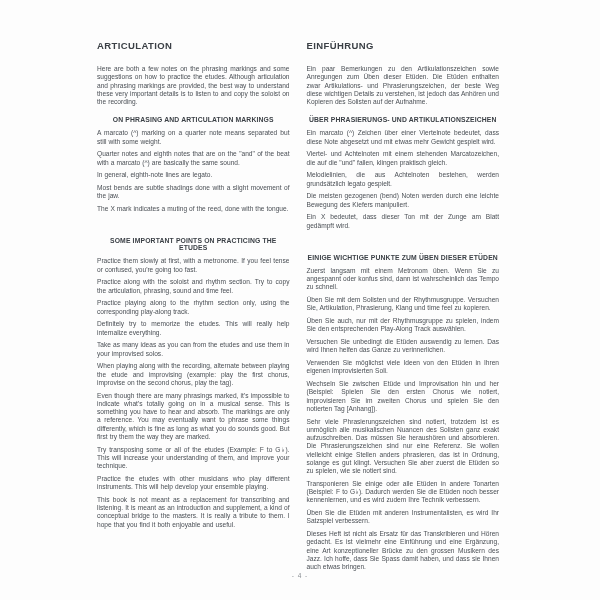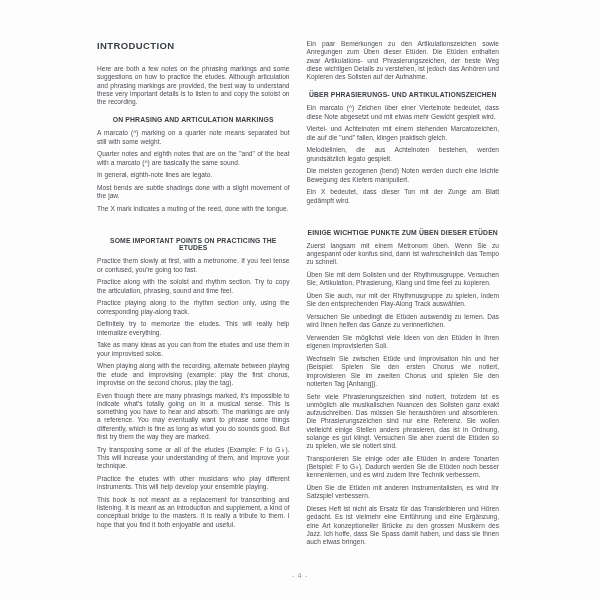--- a/index.html
+++ b/index.html
@@ -65,21 +65,21 @@
     letter-spacing: 1px;
   }
 </style>
 </head>
 <body>
 
 <div class="page">
   <div class="columns">
 
     <div class="col">
-      <h1 class="col-title">INTRODUCTION</h1>
+      <h1 class="col-title">ARTICULATION</h1>
       <div>
           <p class="para">Here are both a few notes on the phrasing markings and some suggestions on how to practice the etudes. Although articulation and phrasing markings are provided, the best way to understand these very important details is to listen to and copy the soloist on the recording.</p>
         </div>
       <h2 class="sec-head">ON PHRASING AND ARTICULATION MARKINGS</h2>
       <div>
           <p class="para">A marcato (^) marking on a quarter note means separated but still with some weight.</p>
           <p class="para">Quarter notes and eighth notes that are on the "and" of the beat with a marcato (^) are basically the same sound.</p>
           <p class="para">In general, eighth-note lines are legato.</p>
           <p class="para">Most bends are subtle shadings done with a slight movement of the jaw.</p>
           <p class="para">The X mark indicates a muting of the reed, done with the tongue.</p>
@@ -93,20 +93,21 @@
           <p class="para">Take as many ideas as you can from the etudes and use them in your improvised solos.</p>
           <p class="para">When playing along with the recording, alternate between playing the etude and improvising (example: play the first chorus, improvise on the second chorus, play the tag).</p>
           <p class="para">Even though there are many phrasings marked, it's impossible to indicate what's totally going on in a musical sense. This is something you have to hear and absorb. The markings are only a reference. You may eventually want to phrase some things differently, which is fine as long as what you do sounds good. But first try them the way they are marked.</p>
           <p class="para">Try transposing some or all of the etudes (Example: F to G♭). This will increase your understanding of them, and improve your technique.</p>
           <p class="para">Practice the etudes with other musicians who play different instruments. This will help develop your ensemble playing.</p>
           <p class="para">This book is not meant as a replacement for transcribing and listening. It is meant as an introduction and supplement, a kind of conceptual bridge to the masters. It is really a tribute to them. I hope that you find it both enjoyable and useful.</p>
         </div>
     </div>
 
     <div class="col">
+      <h1 class="col-title">EINFÜHRUNG</h1>
       <div>
           <p class="para">Ein paar Bemerkungen zu den Artikulationszeichen sowie Anregungen zum Üben dieser Etüden. Die Etüden enthalten zwar Artikulations- und Phrasierungszeichen, der beste Weg diese wichtigen Details zu verstehen, ist jedoch das Anhören und Kopieren des Solisten auf der Aufnahme.</p>
         </div>
       <h2 class="sec-head">ÜBER PHRASIERUNGS- UND ARTIKULATIONSZEICHEN</h2>
       <div>
           <p class="para">Ein marcato (^) Zeichen über einer Viertelnote bedeutet, dass diese Note abgesetzt und mit etwas mehr Gewicht gespielt wird.</p>
           <p class="para">Viertel- und Achtelnoten mit einem stehenden Marcatozeichen, die auf die "und" fallen, klingen praktisch gleich.</p>
           <p class="para">Melodielinien, die aus Achtelnoten bestehen, werden grundsätzlich legato gespielt.</p>
           <p class="para">Die meisten gezogenen (bend) Noten werden durch eine leichte Bewegung des Kiefers manipuliert.</p>
           <p class="para">Ein X bedeutet, dass dieser Ton mit der Zunge am Blatt gedämpft wird.</p>

